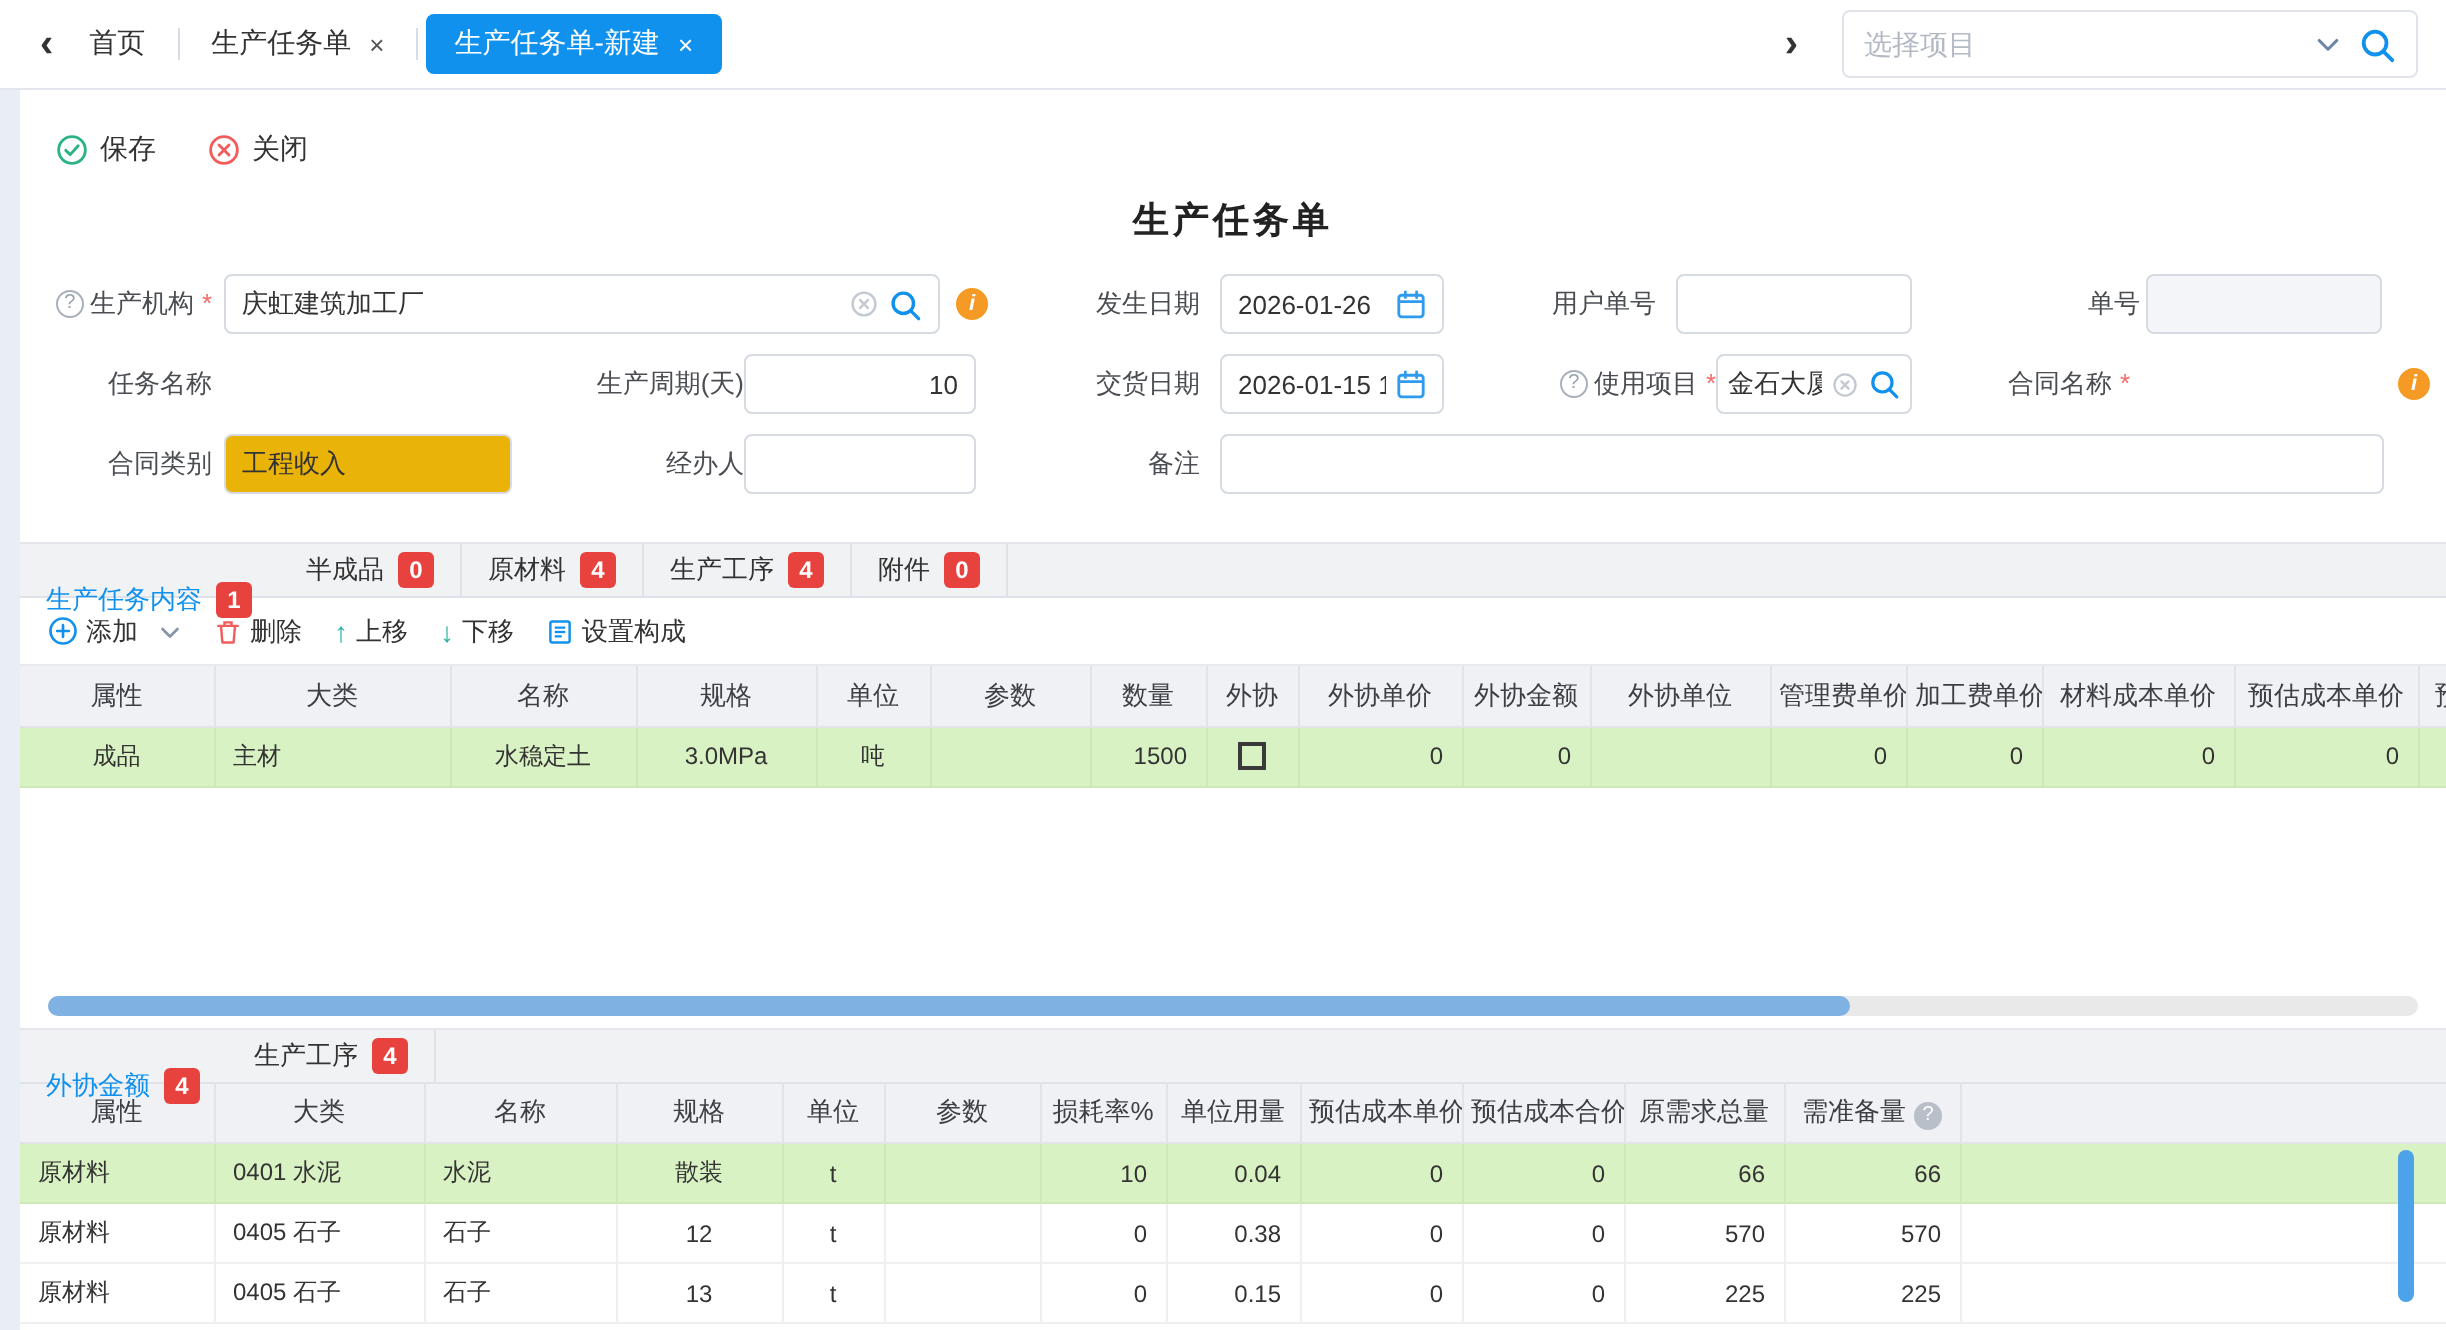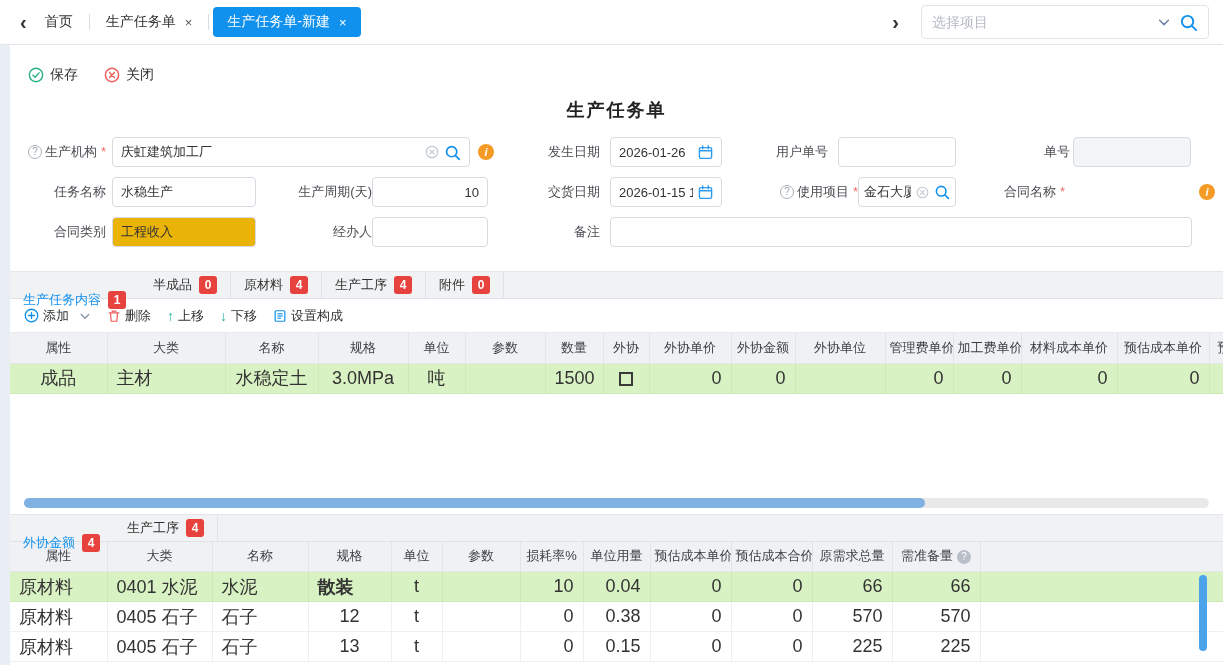--- a/index.html
+++ b/index.html
@@ -73,21 +73,21 @@
   .arrow-down { color:#2cb5a5; font-size:14px; font-weight:bold; }
 
   
   .tbl-clip { width:1213px; overflow:hidden; }
   table { border-collapse:collapse; table-layout:fixed; }
   th { background:#f0f1f5; height:30px; font-weight:normal; color:#3c3f45; font-size:13px;
     border-right:1px solid #e2e4ea; border-bottom:1px solid #e2e4ea; text-align:center;
     white-space:nowrap; overflow:hidden; padding:0 4px; }
   th.filler { border-right:none; background:#f0f1f5; }
   td { height:30px; border-right:1px solid #efefef; border-bottom:1px solid #f0f0f0;
-    padding:0 9px; white-space:nowrap; overflow:hidden; font-size:18px; color:#333; background:#fff; }
+    padding:0 9px; white-space:nowrap; overflow:hidden; font-size:12px; color:#333; background:#fff; }
   td:last-child { border-right:none; }
   tr.selected td { background:#d9f2c3; border-right-color:#cdeab4; border-bottom-color:#cdeab4; }
   .checkbox { display:inline-block; width:14px; height:14px; border:2px solid #3a3a3a;
     background:transparent; vertical-align:middle; cursor:pointer; }
   .help-circle { display:inline-block; width:14px; height:14px; background:#b9bfc9; color:#fff;
     border-radius:50%; font-size:10px; line-height:14px; text-align:center; margin-left:4px; cursor:pointer; }
 
   .spacer-white { height:102px; background:#fff; }
   .h-scroll { height:10px; background:#e9e9e9; border-radius:5px; margin:2px 14px 6px 14px;
     position:relative; cursor:pointer; }
@@ -202,21 +202,20 @@
     <input class="f-input" style="left: 828px; top: 0px; width: 118px;" value="">
 
     <div class="f-label" style="left:998px;top:0;width:62px">
       <span>单号</span>
     </div>
     <input class="f-input" style="left: 1063px; top: 0px; width: 118px;" disabled="" value="">
 
     <div class="f-label" style="left:4px;top:40px;width:92px">
       <span>任务名称</span>
     </div>
-    <input class="f-input" style="left: 102px; top: 40px; width: 144px;" value="水稳生产">
 
     <div class="f-label" style="left:252px;top:40px;width:110px">
       <span>生产周期(天)</span>
     </div>
     <input class="f-input num" style="left: 362px; top: 40px; width: 116px;" value="10">
 
     <div class="f-label" style="left:518px;top:40px;width:72px">
       <span>交货日期</span>
     </div>
     <div class="f-field" style="left:600px;top:40px;width:112px">
@@ -457,21 +456,21 @@
             <th><span>原需求总量</span></th>
             <th><span>需准备量</span><span class="help-circle">?</span></th>
             <th class="filler"></th>
           </tr>
         </thead>
         <tbody>
           <tr class="selected">
             <td style="text-align: left;">原材料</td>
             <td style="text-align: left;">0401 水泥</td>
             <td style="text-align: left;">水泥</td>
-            <td style=" font-weight: bold;">散装</td>
+            <td style="text-align: center;">散装</td>
             <td style="text-align: center;">t</td>
             <td style="text-align: center;"></td>
             <td style="text-align: right;">10</td>
             <td style="text-align: right;">0.04</td>
             <td style="text-align: right;">0</td>
             <td style="text-align: right;">0</td>
             <td style="text-align: right;">66</td>
             <td style="text-align: right;">66</td>
             <td style="border-right: none;"></td>
           </tr>

